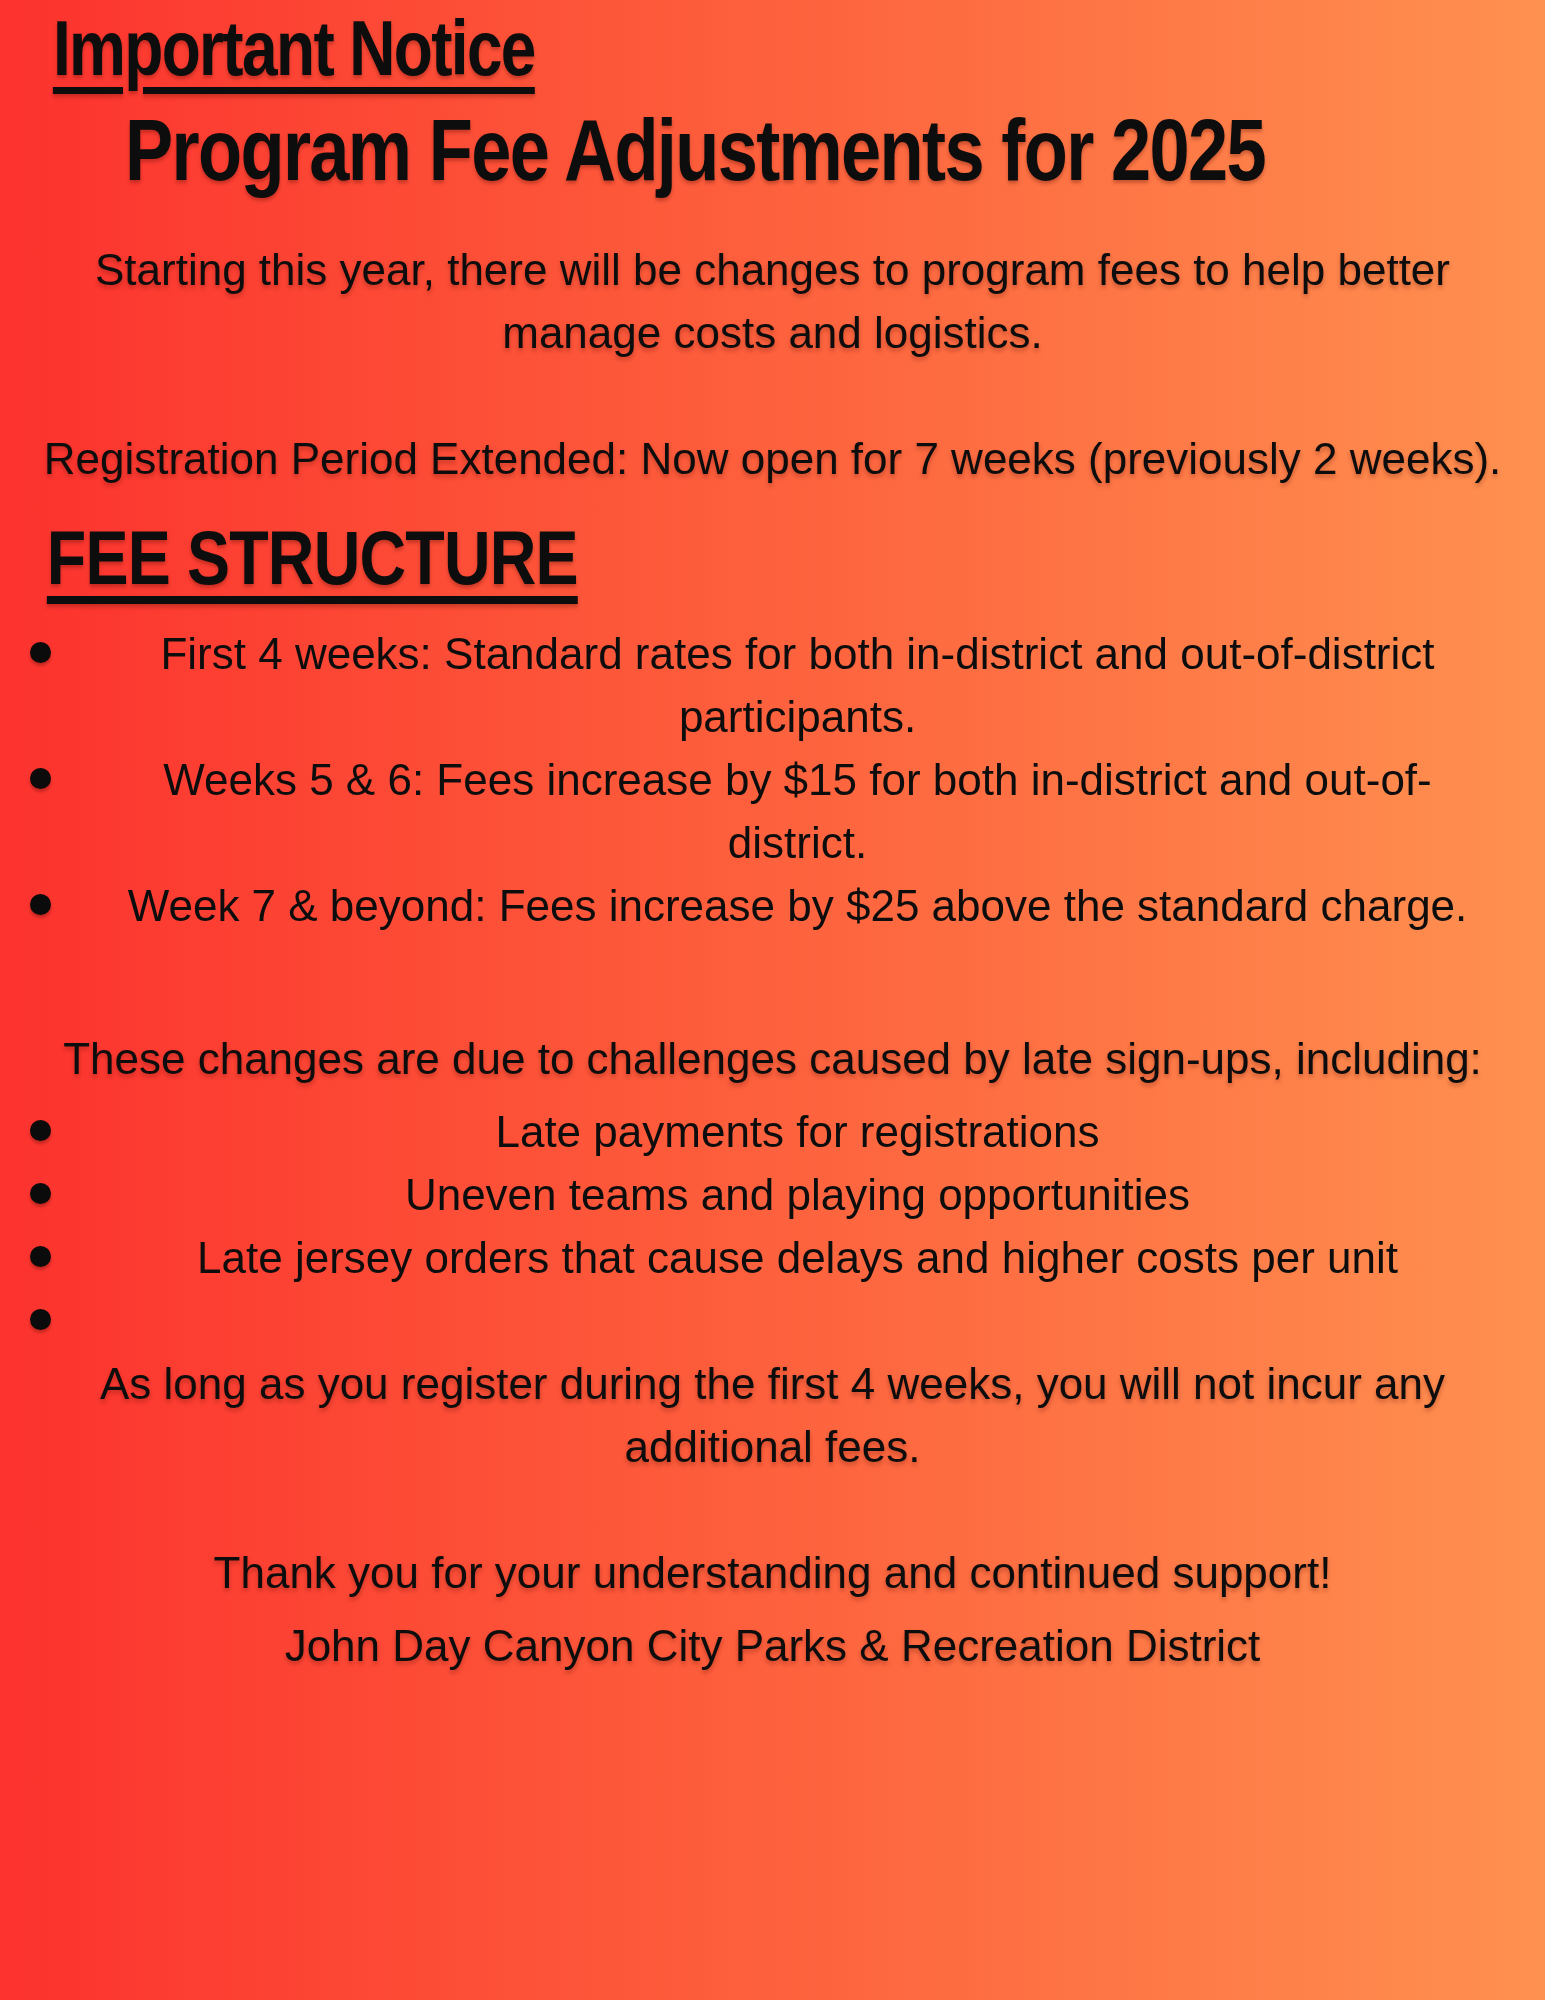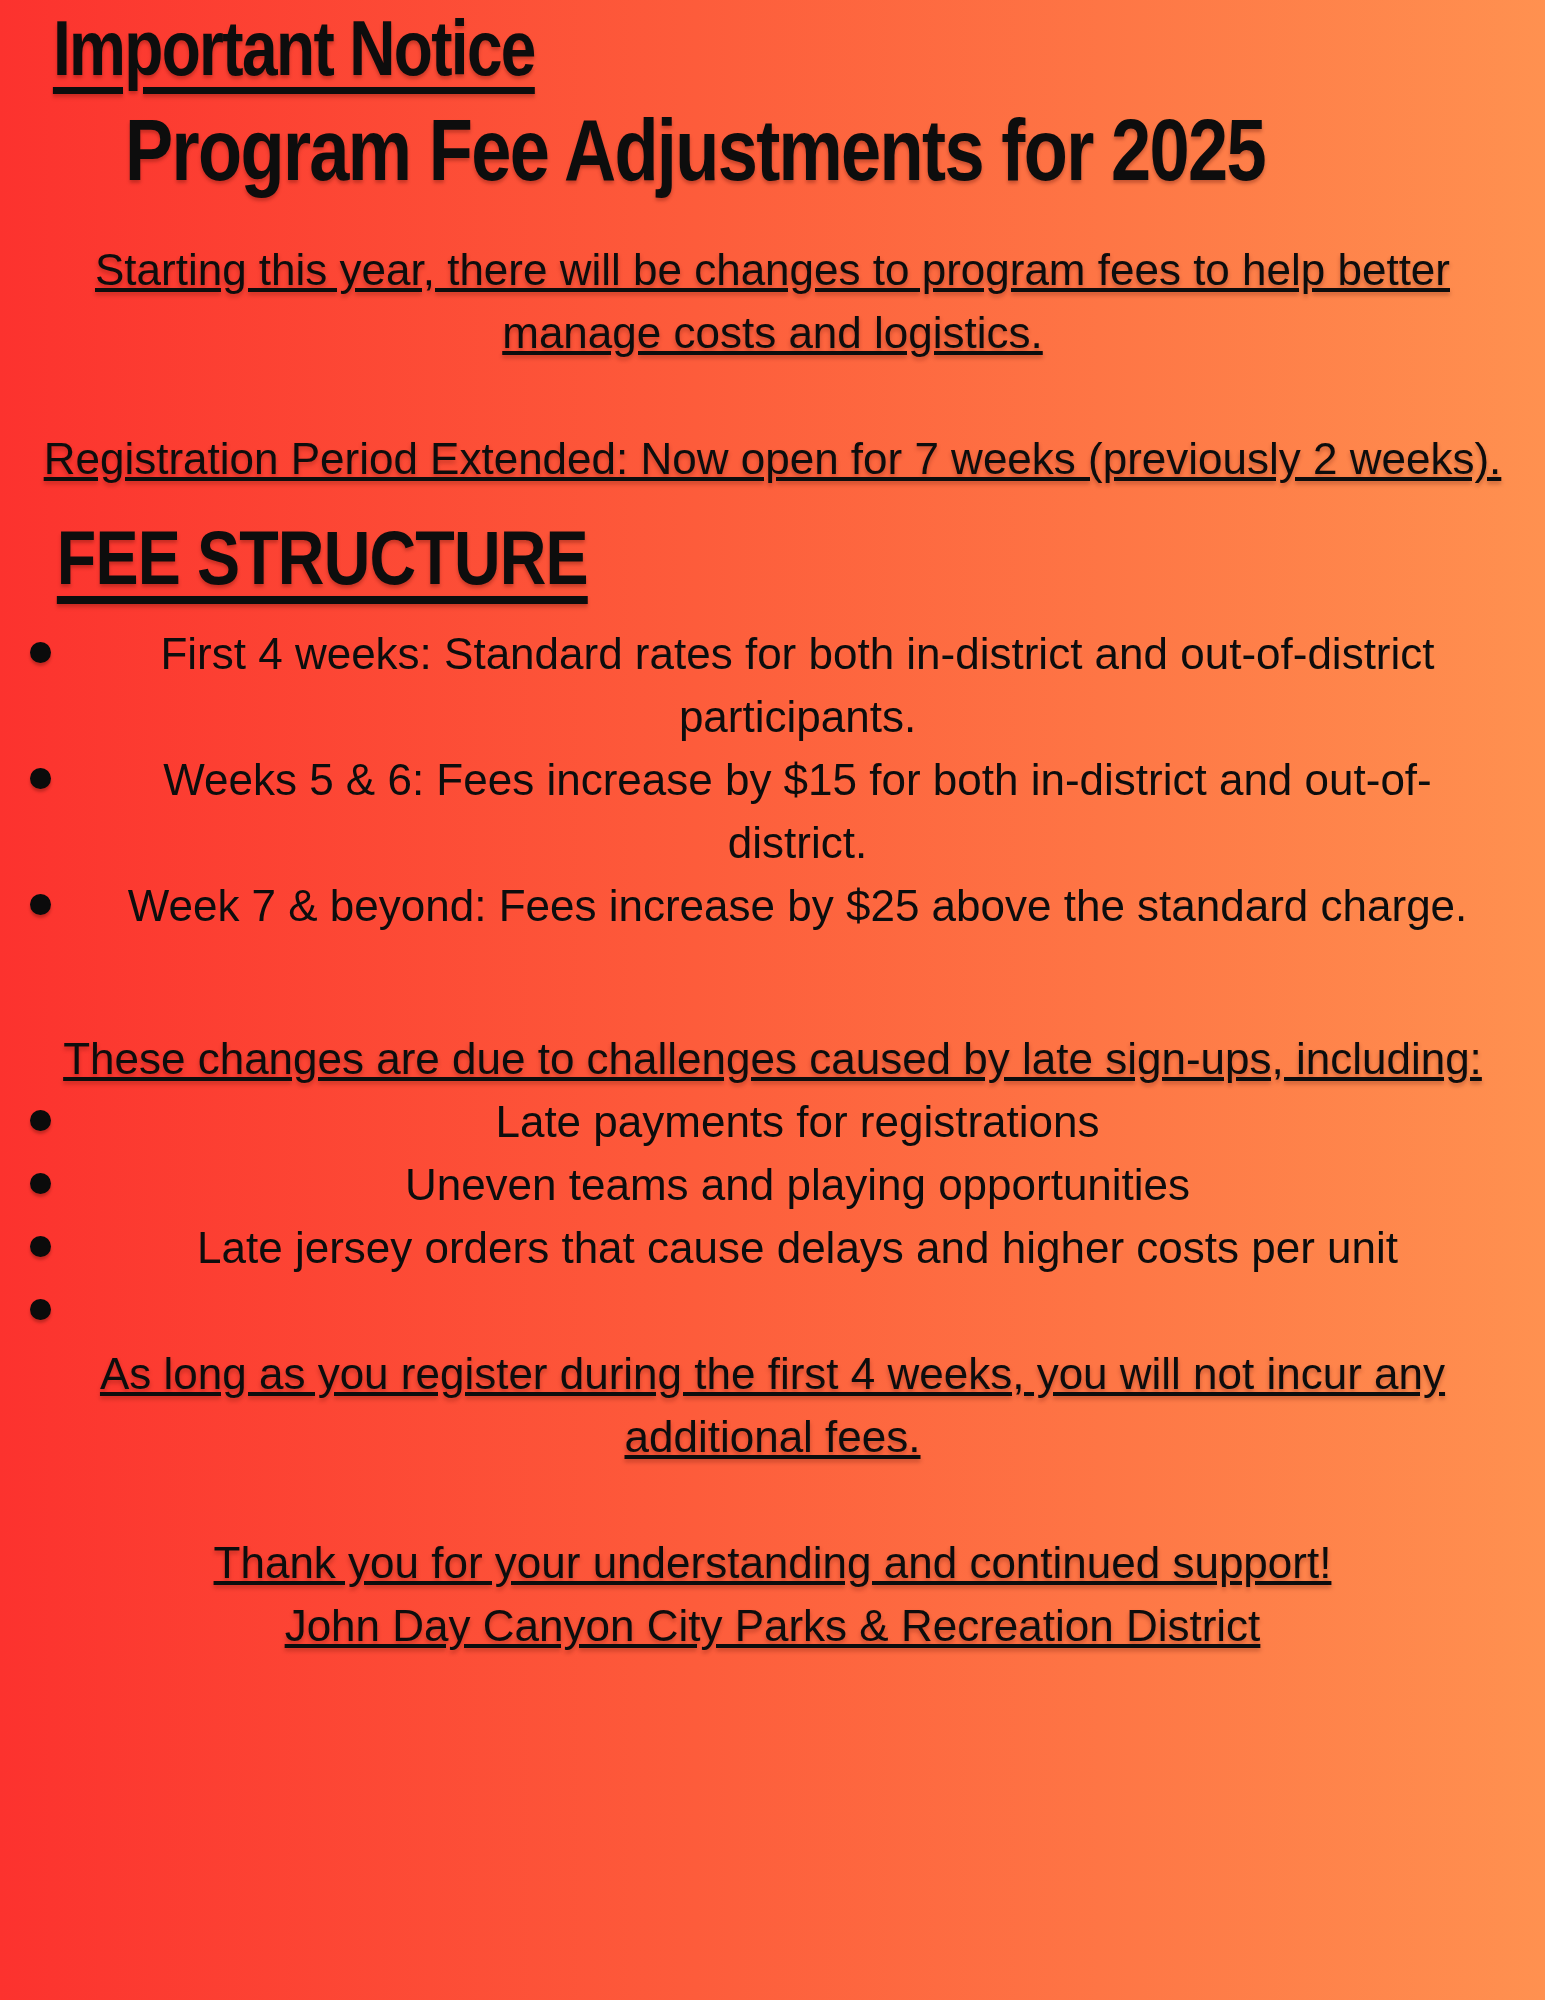--- a/index.html
+++ b/index.html
@@ -39,37 +39,35 @@
     line-height: 96px;
     letter-spacing: -2px;
     margin-top: 12px;
   }
   h3 {
     font-size: 76px;
     line-height: 84px;
     letter-spacing: -1px;
     margin-top: 26px;
     margin-bottom: 22px;
-    padding-left: 10px;
   }
   h3 .squeeze {
     transform: scaleX(0.85);
     text-decoration: underline;
     text-decoration-thickness: 8px;
     text-underline-offset: 12px;
   }
   .body-text {
     font-size: 44px;
     line-height: 63px;
     text-align: center;
   }
   p.body-text {
-    margin: 0 auto;
+    margin: 10px auto;
     max-width: 1460px;
-    text-decoration: underline;
   }
   p.intro        { margin-top: 40px; }
   p.registration { margin-top: 63px; }
   p.challenges   { margin-top: 90px; }
   p.assurance    { margin-top: 63px; max-width: 1470px; }
   p.thanks       { margin-top: 63px; }
   p.signature    { margin-top: 0; }
   ul.dot-list {
     list-style: none;
     margin: 0;

